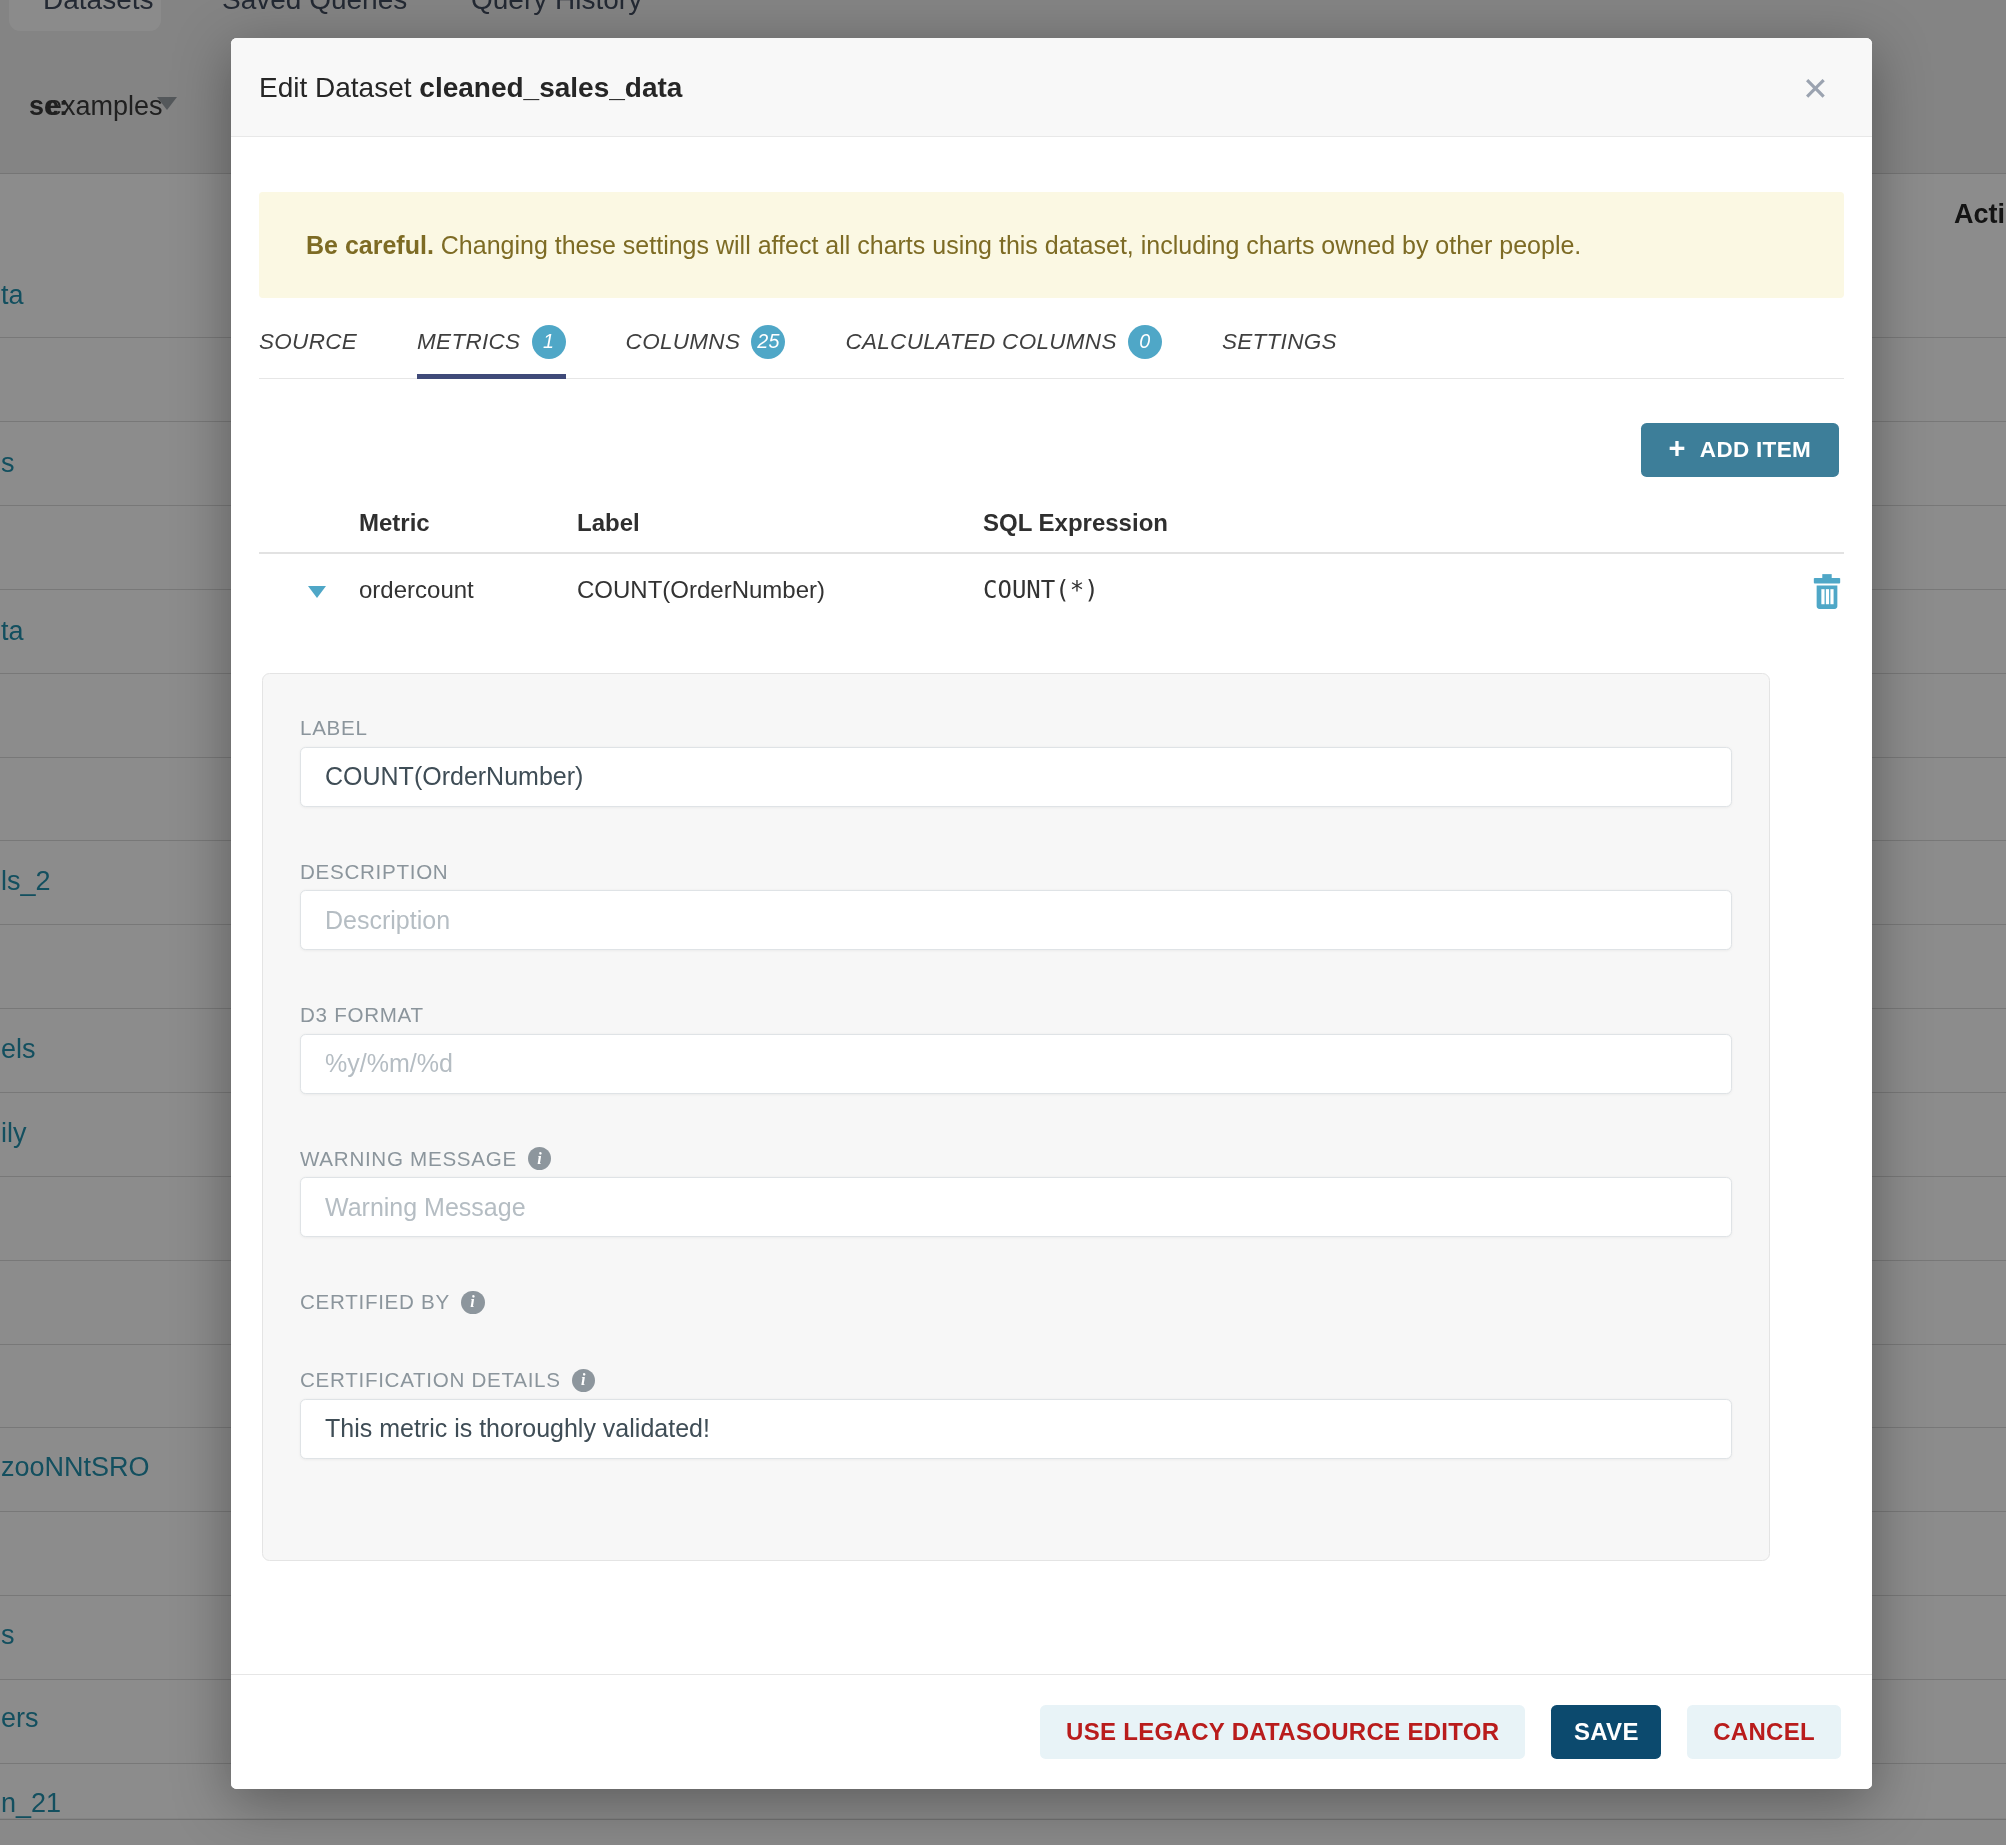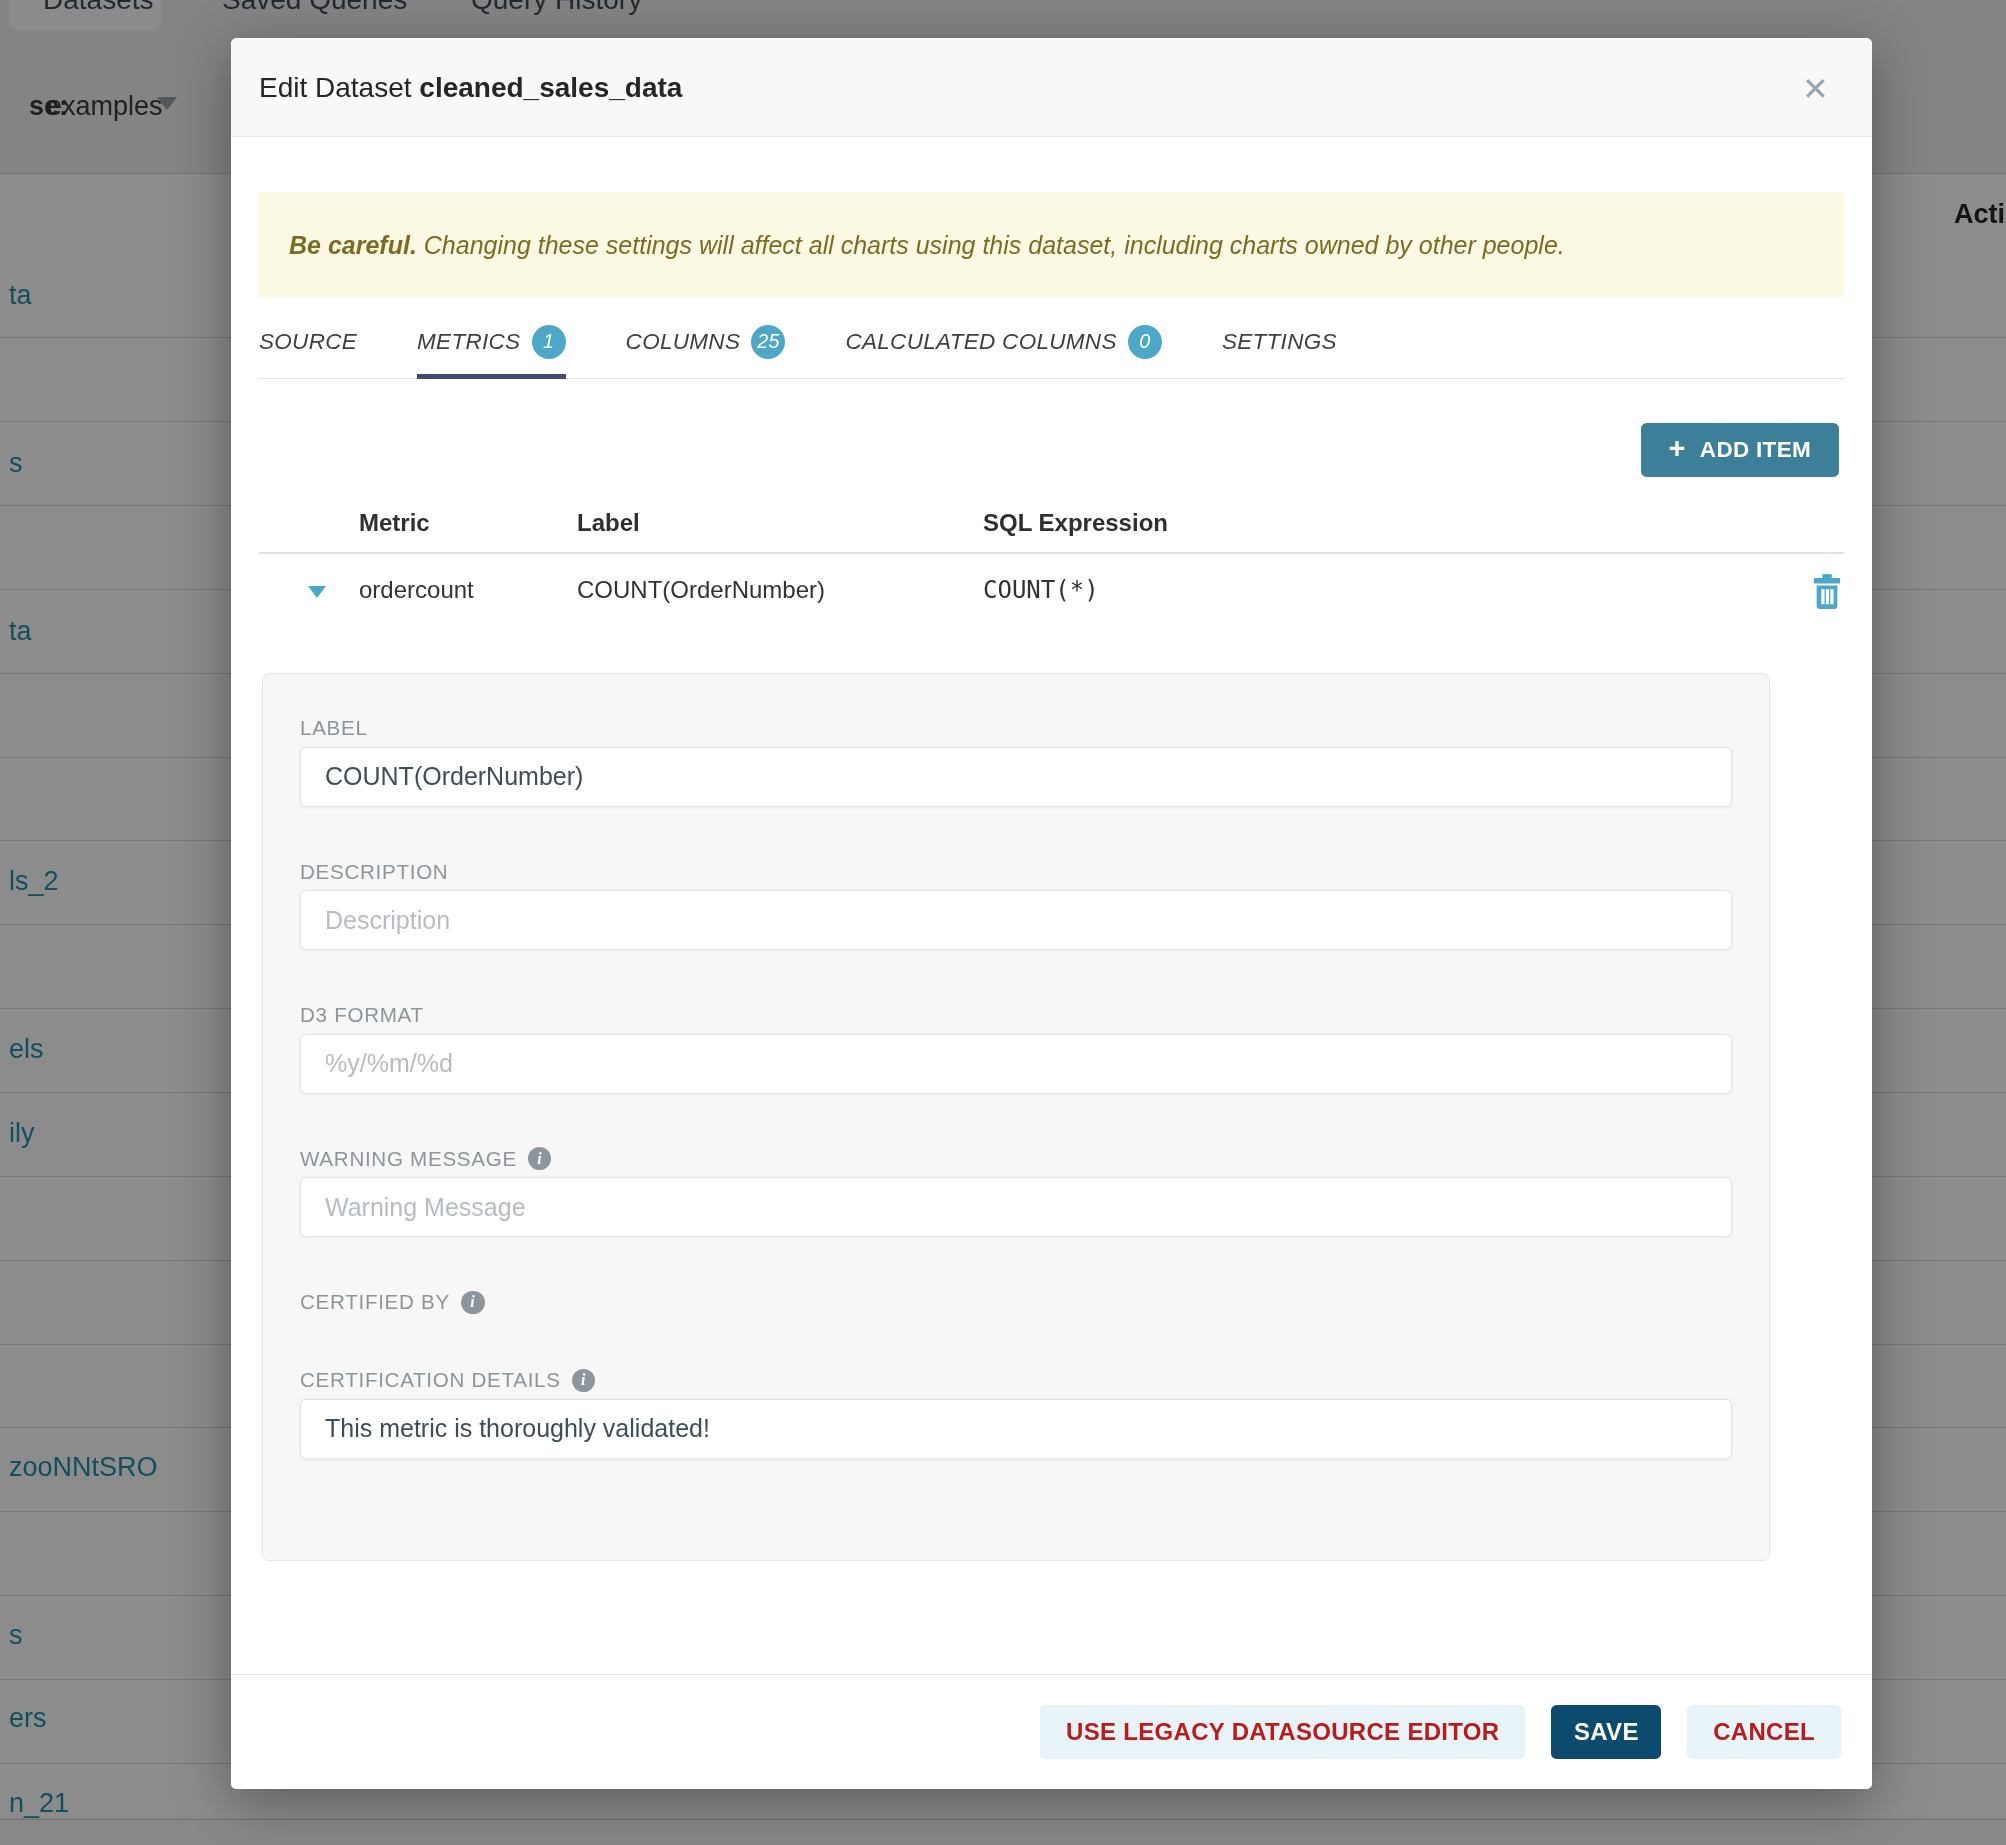--- a/index.html
+++ b/index.html
@@ -9,34 +9,34 @@
   
   .bg-page { position:absolute; inset:0; z-index:0; }
   .bg-header-band { position:absolute; left:0; top:0; width:100%; height:173px; background:#f0f0f0; }
   .bg-nav-tab-active { position:absolute; left:9.4px; top:-13px; width:152px; height:44px; background:#fdfdfd; border-radius:11.2px; }
   .bg-nav-label { position:absolute; top:-16px; font-size:28px; color:#414b5e; white-space:nowrap; }
   .bg-db-label { position:absolute; top:91px; font-size:27px; color:#3b3b3b; white-space:nowrap; }
   .bg-db-caret { position:absolute; left:157px; top:97px; width:0; height:0; border-left:10.3px solid transparent; border-right:10.3px solid transparent; border-top:13px solid #9aa0a6; }
   .bg-table-card { position:absolute; left:0; top:173px; width:100%; height:1645px; background:#ffffff; border-top:0.9px solid #d5d5d5; }
   .bg-actions-header { position:absolute; left:1954px; top:199px; font-size:27px; font-weight:700; color:#262626; white-space:nowrap; }
   .bg-rowline { position:absolute; left:0; width:100%; height:0.9px; background:#dadada; }
-  .bg-fragment { position:absolute; left:0.9px; font-size:27px; color:#2391ad; white-space:nowrap;padding-left:8px; }
+  .bg-fragment { position:absolute; left:0.9px; font-size:27px; color:#2391ad; white-space:nowrap; }
   .bg-bottom-band { position:absolute; left:0; top:1819px; width:100%; height:27px; background:#fafafa; border-top:0.9px solid #cfcfcf; }
 
   
   .scrim { position:absolute; inset:0; background:rgba(0,0,0,0.45); z-index:5; }
 
   
   .modal { position:absolute; left:231px; top:38px; width:1641px; height:1751px; background:#ffffff; border-radius:5.6px; box-shadow:0 13px 56px rgba(0,0,0,0.35); z-index:10; }
   .modal-header { position:absolute; left:0; top:0; width:100%; height:99px; background:#f8f8f8; border-bottom:0.9px solid #e8e8e8; border-radius:5.6px 5.6px 0 0; }
   .modal-title { position:absolute; left:28px; top:0; height:99px; line-height:99px; font-size:28px; color:#262626; white-space:nowrap; }
   .modal-title b { font-weight:700; }
   .modal-close { position:absolute; right:36px; top:31px; width:41px; height:41px; font-size:32px; line-height:41px; text-align:center; color:#9ba3b0; cursor:pointer; background:none; border:none; font-family:inherit; }
 
-  .warning-banner { position:absolute; left:28px; right:28px; top:154px; height:106px; background:#fbf8e3; border-radius:3.7px; font-size:25px; color:#7d6b24; line-height:106px; padding-left:30px; white-space:nowrap; overflow:hidden;font-style:italic; }
+  .warning-banner { position:absolute; left:28px; right:28px; top:154px; height:106px; background:#fbf8e3; border-radius:3.7px; font-size:25px; color:#7d6b24; line-height:106px; padding-left:47px; white-space:nowrap; overflow:hidden; }
   .warning-banner b { font-weight:700; }
 
   .tabs-row { position:absolute; left:28px; right:28px; top:280px; height:61px; border-bottom:0.9px solid #e6e6e6; display:flex; align-items:flex-start; }
   .tab-item { position:relative; height:100%; display:inline-flex; align-items:center; margin-right:60px; font-size:22.5px; color:#3f3f3f; letter-spacing:0.3px; cursor:pointer; white-space:nowrap; padding-bottom:13px;font-style:italic; }
   .tab-item.active::after { content:""; position:absolute; left:0; right:0; bottom:-0.9px; height:4.7px; background:#3f4a79; }
   .tab-badge { display:inline-flex; align-items:center; justify-content:center; min-width:34px; height:34px; border-radius:17px; background:#4fa7c7; color:#fff; font-size:19.7px; margin-left:11.2px; padding:0 3.7px; }
 
   .add-item-btn { position:absolute; right:33px; top:385px; height:54px; padding:0 28px; background:#3d7e99; border:none; border-radius:5.6px; color:#fff; font-family:inherit; font-size:22.5px; font-weight:600; letter-spacing:0.3px; display:flex; align-items:center; gap:14px; cursor:pointer; }
   .add-item-btn .plus { font-size:29px; font-weight:700; line-height:1; margin-top:-2.8px; }
 

